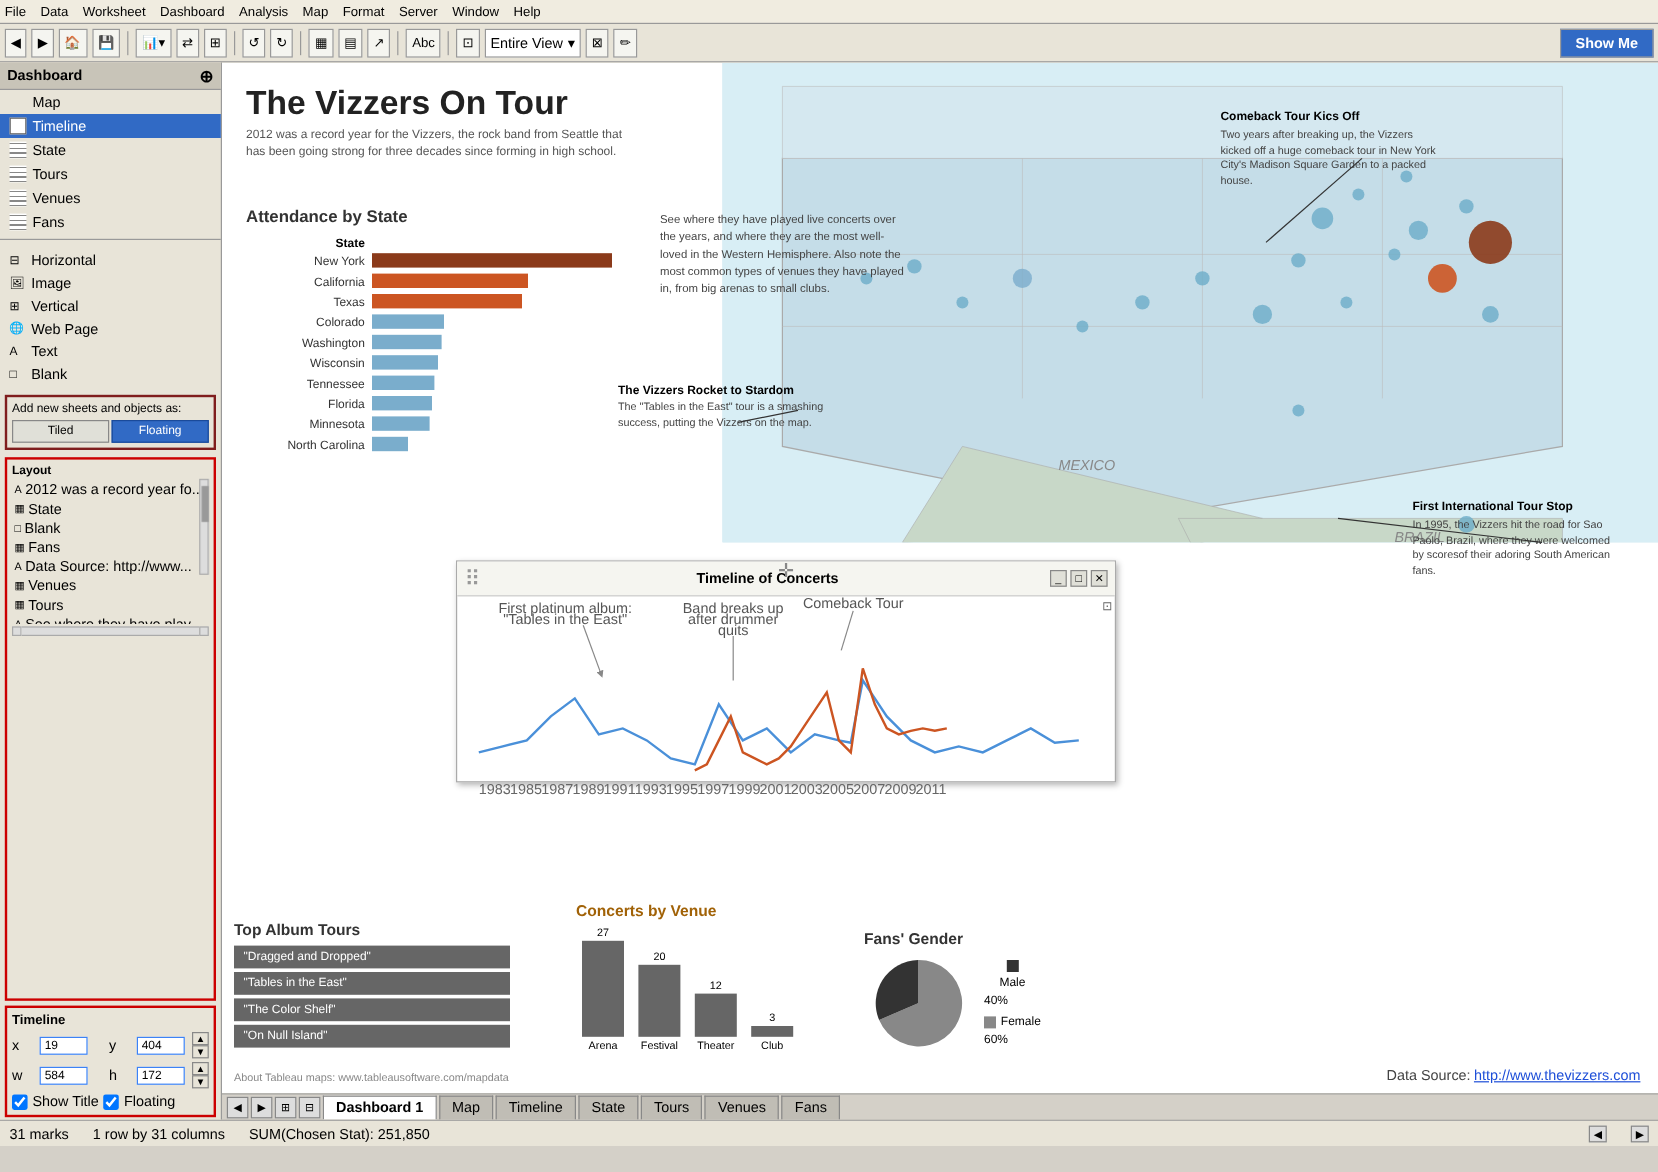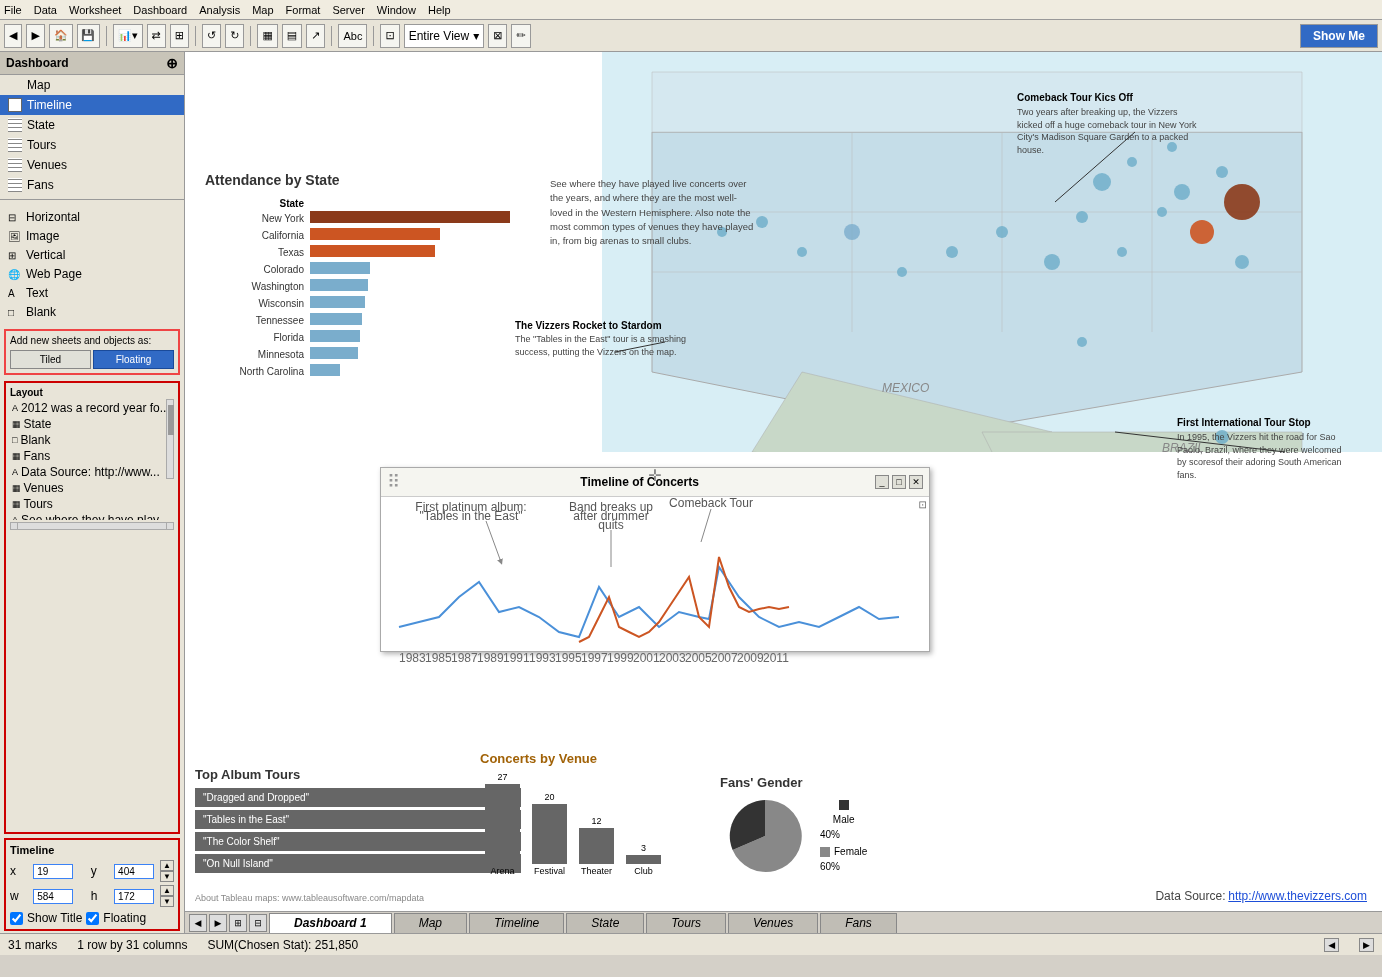--- a/index.html
+++ b/index.html
@@ -24,21 +24,21 @@
     .nav-item { display: flex; align-items: center; gap: 5px; padding: 3px 8px; cursor: pointer; font-size: 11px; }
     .nav-item.active { background: #316ac5; color: white; }
     .nav-icon { width: 14px; height: 14px; display: inline-block; flex-shrink: 0; }
     .icon-map { background: linear-gradient(135deg, #4a8; 50%, #888 50%); border-radius: 2px; }
     .icon-sheet { background: #fff; border: 1px solid #666; }
     .icon-grid { background: repeating-linear-gradient(0deg, #888, #888 1px, #fff 1px, #fff 4px); }
 
     .sheet-objects { display: flex; flex-direction: column; gap: 1px; padding: 4px 4px; }
     .obj-row { display: flex; align-items: center; gap: 4px; padding: 2px 4px; font-size: 11px; cursor: pointer; }
 
-    .add-section { border: 2px solid #ef4444; margin: 4px; padding: 4px; }
+    .add-section { border: 2px solid #7f1d1d; margin: 4px; padding: 4px; }
     .add-title { font-size: 10px; margin-bottom: 3px; }
 
     .tile-float { display: flex; gap: 2px; margin-top: 4px; }
     .tile-btn { flex: 1; padding: 3px; border: 1px solid #888; background: #e0e0d8; font-size: 10px; cursor: pointer; text-align: center; }
     .tile-btn.active { background: #316ac5; color: white; border-color: #1a4a9a; }
 
     .layout-section { border: 2px solid #cc0000; margin: 2px 4px; padding: 4px; flex: 1; overflow: hidden; }
     .layout-title { font-weight: bold; font-size: 10px; margin-bottom: 2px; }
     .layout-list { font-size: 10px; overflow-y: auto; max-height: 120px; }
     .layout-item { display: flex; align-items: center; gap: 3px; padding: 1px 2px; cursor: pointer; }
@@ -73,21 +73,21 @@
     
     .timeline-panel { position: absolute; left: 195px; top: 415px; width: 550px; height: 185px; background: white; border: 1px solid #aaa; box-shadow: 2px 2px 5px rgba(0,0,0,0.3); }
     .timeline-header { display: flex; align-items: center; justify-content: space-between; padding: 3px 6px; background: #f5f5f0; border-bottom: 1px solid #ccc; cursor: move; }
     .timeline-title { font-size: 12px; font-weight: bold; }
     .timeline-controls { display: flex; gap: 3px; }
     .timeline-ctrl { width: 14px; height: 14px; border: 1px solid #888; background: #e0e0d8; font-size: 9px; display: flex; align-items: center; justify-content: center; cursor: pointer; }
     .album-bar { background: #666; color: white; padding: 4px 8px; margin-bottom: 3px; font-size: 10px; cursor: pointer; }
 
     
     .bottom-tabs { height: 22px; background: #d4d0c8; border-top: 1px solid #999; display: flex; align-items: center; padding: 0 4px; gap: 2px; }
-    .tab { padding: 2px 24px; background: #c0bdb5; border: 1px solid #888; border-bottom: none; font-size: 11px; cursor: pointer; height: 20px; display: flex; align-items: center; font-style: italic; }
+    .tab { padding: 2px 10px; background: #c0bdb5; border: 1px solid #888; border-bottom: none; font-size: 11px; cursor: pointer; height: 20px; display: flex; align-items: center; }
     .tab.active { background: white; font-weight: bold; }
 
     
     .status-bar { height: 22px; background: #e8e4d8; border-top: 1px solid #999; display: flex; align-items: center; padding: 0 8px; font-size: 11px; gap: 20px; }
   </style>
 </head>
 <body>
 
 <div class="menubar">
   <span>File</span>
@@ -332,20 +332,22 @@
 
             <circle cx="620" cy="385" r="7" fill="#6bacc8" opacity="0.8"></circle>
 
             <text x="280" y="340" font-size="14" fill="#888" font-style="italic">MEXICO</text>
             <text x="560" y="400" font-size="12" fill="#888" font-style="italic">BRAZIL</text>
             <text x="880" y="350" font-size="11" fill="#888" font-style="italic">ARGENTINA</text>
           </svg>
         </div>
 
         <div style="position:absolute;left:0;top:0;width:590px;z-index:2;">
+          <div style="font-size:28px;font-weight:bold;color:#222;padding:18px 20px 4px 20px;">The Vizzers On Tour</div>
+          <div style="font-size:10px;color:#555;padding:0 20px 8px 20px;max-width:360px;line-height:1.4;">2012 was a record year for the Vizzers, the rock band from Seattle that has been going strong for three decades since forming in high school.</div>
         </div>
 
         <div style="position:absolute;left:0;top:115px;width:390px;z-index:2;">
           <div style="font-size:14px;font-weight:bold;padding:5px 20px;color:#333;">Attendance by State</div>
           <div class="bar-chart">
             <div class="bar-header">
               <div class="bar-header-label">State</div>
             </div>
 
             <div class="bar-row">
@@ -465,21 +467,21 @@
               <text x="296" y="125" font-size="8" fill="#666">2005</text>
               <text x="322" y="125" font-size="8" fill="#666">2007</text>
               <text x="348" y="125" font-size="8" fill="#666">2009</text>
               <text x="374" y="125" font-size="8" fill="#666">2011</text>
             </svg>
             
             <div style="position:absolute;top:2px;right:2px;font-size:10px;color:#666;cursor:pointer;">⊡</div>
           </div>
         </div>
 
-        <div style="position:absolute;left:10px;bottom:35px;width:326px;">
+        <div style="position:absolute;left:10px;bottom:35px;width:230px;">
           <div style="font-size:13px;font-weight:bold;margin-bottom:6px;color:#333;">Top Album Tours</div>
           <div class="album-bar">"Dragged and Dropped"</div>
           <div class="album-bar">"Tables in the East"</div>
           <div class="album-bar">"The Color Shelf"</div>
           <div class="album-bar">"On Null Island"</div>
         </div>
 
         <div style="position:absolute;left:295px;bottom:35px;width:220px;">
           <div style="font-size:13px;font-weight:bold;margin-bottom:20px;color:#a16207;">Concerts by Venue</div>
           <div style="display:flex;align-items:flex-end;gap:12px;padding:5px 5px 0 5px;height:90px;">

